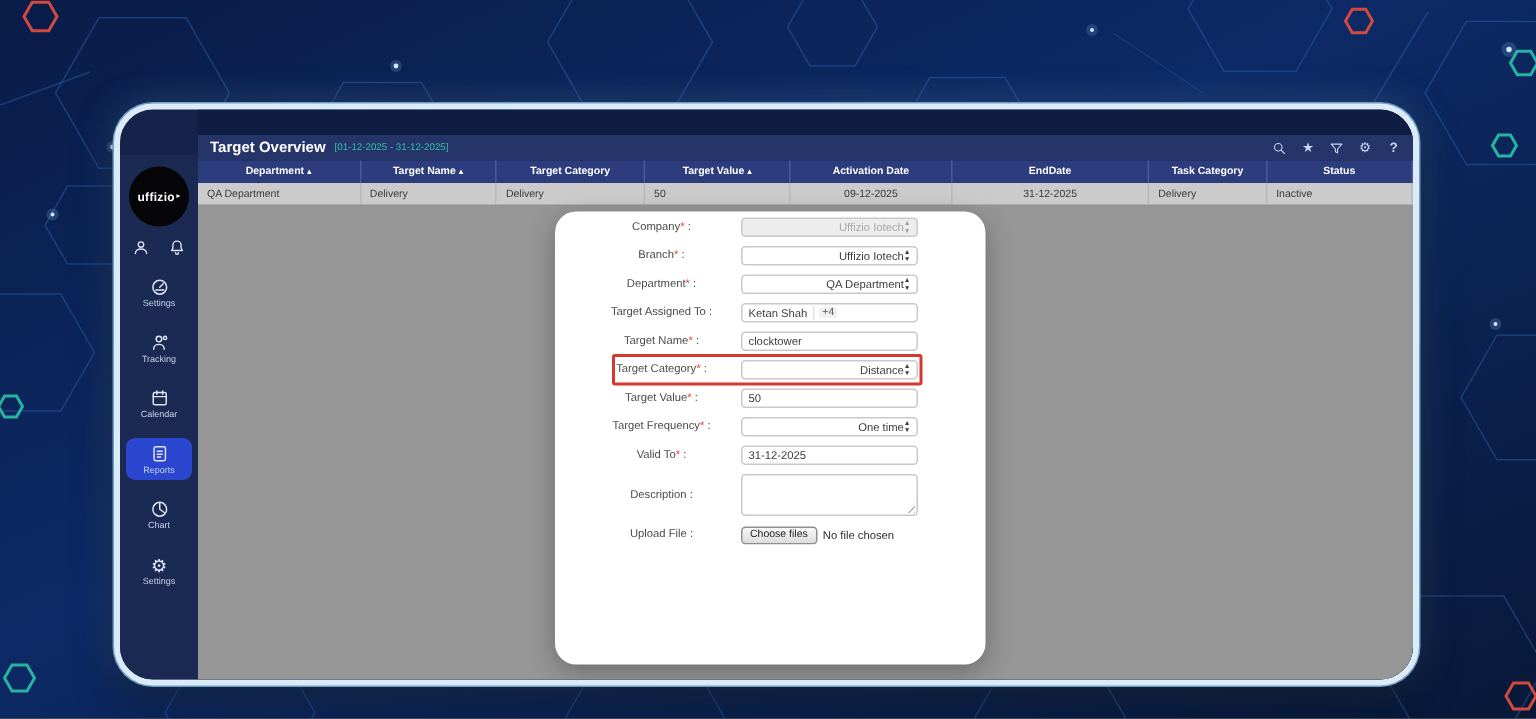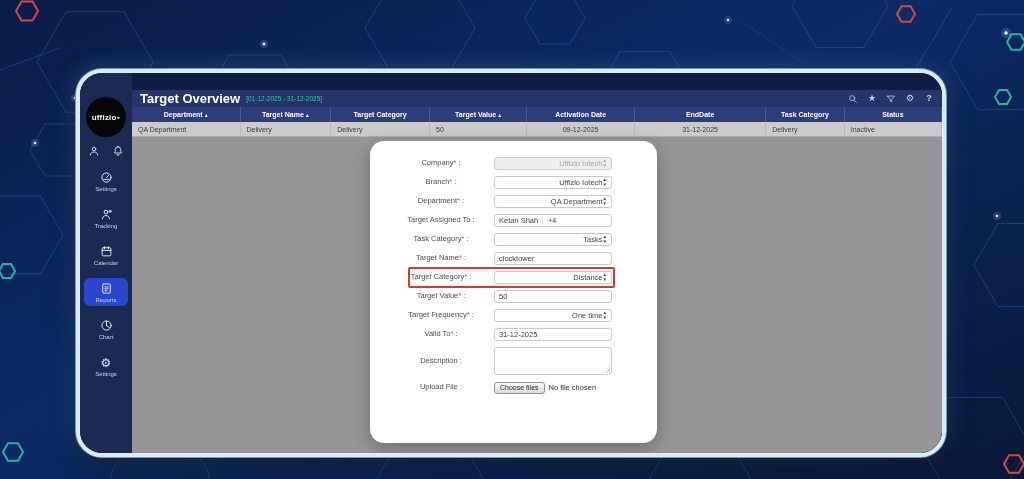--- a/index.html
+++ b/index.html
@@ -10,60 +10,60 @@
 
   
   .frame {
     position:absolute; left:76px; top:69px; width:870px; height:388px;
     border:4px solid #dcebf8; border-radius:26px; background:#15224a; overflow:hidden;
     box-shadow:0 0 0 1px #6f9cc4, 0 8px 26px rgba(0,0,0,.55), 0 0 24px rgba(130,190,255,.30);
     display:flex;
   }
 
   
-  .sidebar { width:52px; background:#1b2a52; display:flex; flex-direction:column; align-items:center; padding-top:24px; flex:none; }
+  .sidebar { width:52px; background:#1b2a52; display:flex; flex-direction:column; align-items:center; padding-top:8px; flex:none;margin-top:30px; }
   .logo { width:40px; height:40px; border-radius:50%; background:#060608; color:#fff;
           display:flex; align-items:center; justify-content:center; font-size:8px; font-weight:bold;
           letter-spacing:.2px; margin-bottom:6px; }
   .logo .logo-caret { font-size:5px; margin-left:1px; }
   .side-icons { display:flex; gap:12px; margin:2px 0 10px; color:#dfe6f5; }
   .side-icons .s-ic { width:12px; height:12px; display:block; }
   .side-menu { display:flex; flex-direction:column; align-items:center; width:100%; }
   .s-item { width:44px; padding:4px 0 3px; margin-bottom:9px; display:flex; flex-direction:column; align-items:center;
             color:#dfe6f5; cursor:pointer; border-radius:6px; }
   .s-item.active { background:#2b46cf; }
   .s-icon { width:13px; height:13px; display:flex; align-items:center; justify-content:center; }
   .s-icon .g-icon { font-size:12px; line-height:1; }
   .s-label { font-size:6px; color:#c6d2ec; margin-top:2px; white-space:nowrap; }
   .ic { width:100%; height:100%; display:block; fill:none; stroke:currentColor; stroke-width:1.8; stroke-linecap:round; stroke-linejoin:round; }
 
   
   .main { flex:1; display:flex; flex-direction:column; background:#101d42; padding-top:17px; min-width:0; }
   .titlebar { height:17px; background:#263569; display:flex; align-items:center; padding:0 8px; flex:none; }
-  .t-title { color:#fff; font-size:13px; font-weight:bold; white-space:nowrap; }
+  .t-title { color:#fff; font-size:10px; font-weight:bold; white-space:nowrap; }
   .t-date { color:#2fc3a5; font-size:6.5px; margin-left:6px; white-space:nowrap; }
   .t-icons { margin-left:auto; display:flex; align-items:center; gap:9px; color:#c8d4f2; }
   .t-ic { width:10px; height:10px; display:inline-flex; align-items:center; justify-content:center; cursor:pointer; }
   .t-ic .g-icon { font-size:9px; line-height:1; font-weight:bold; }
 
   
   .thead { height:15px; display:flex; background:#2c3c7c; flex:none; }
   .th { display:flex; align-items:center; justify-content:center; color:#fff; font-size:7px; font-weight:bold;
         border-right:1px solid #47589e; white-space:nowrap; overflow:hidden; cursor:pointer; }
   .th .sort { font-size:6px; margin-left:2px; }
   .trow { height:15px; display:flex; background:#cbcbcb; border-bottom:1px solid #adadad; flex:none; cursor:pointer; }
   .td { display:flex; align-items:center; color:#3a3a3a; font-size:7px; border-right:1px solid #b9b9b9;
         white-space:nowrap; overflow:hidden; }
   .td.a-left { justify-content:flex-start; padding-left:6px; }
   .td.a-center { justify-content:center; }
 
   
   .overlay { flex:1; background:#969696; position:relative; min-height:0; }
   .modal { position:absolute; left:238px; top:4px; width:287px; height:302px; background:#ffffff;
-           border-radius:14px; box-shadow:0 5px 18px rgba(0,0,0,.28); padding:16px 0 0; }
+           border-radius:14px; box-shadow:0 5px 18px rgba(0,0,0,.28); padding:4px 0 0; }
   .form { padding:0 45px 0 24px; }
   .frow { display:grid; grid-template-columns:94px 118px; column-gap:6px; align-items:center;
           margin-bottom:6px; position:relative; }
   .flabel { font-size:7.5px; color:#4b4b4b; text-align:center; line-height:1.15; }
   .req { color:#e0463a; }
   .fld { height:13px; border:1px solid #c9c9c9; border-radius:3px; background:#fff; display:flex;
          align-items:center; padding:0 4px; font-size:7.5px; color:#3d3d3d; overflow:hidden; cursor:pointer; }
   .fld.select { justify-content:flex-end; }
   .fld.disabled { background:#ededed; color:#a7a7a7; cursor:default; }
   .caret { display:flex; flex-direction:column; align-items:center; color:#3a3a3a; flex:none; }
@@ -346,30 +346,20 @@
               </div>
             </div>
             <div class="frow">
               <div class="flabel"><span>Target Assigned To</span>&nbsp;:</div>
               <div class="fld">
                 <span class="chip-name">Ketan Shah</span>
                 <span class="chip-plus">+4</span>
               </div>
             </div>
             <div class="frow">
-              <div class="flabel"><span>Task Category</span><span class="req">*</span>&nbsp;:</div>
-              <div class="fld select">
-                <span class="val">Tasks</span>
-                <span class="caret">
-                  <i>▲</i>
-                  <i>▼</i>
-                </span>
-              </div>
-            </div>
-            <div class="frow">
               <div class="flabel"><span>Target Name</span><span class="req">*</span>&nbsp;:</div>
               <div class="fld">
                 <span>clocktower</span>
               </div>
             </div>
             <div class="frow">
               <div class="hl"></div>
               <div class="flabel"><span>Target Category</span><span class="req">*</span>&nbsp;:</div>
               <div class="fld select">
                 <span class="val">Distance</span>

